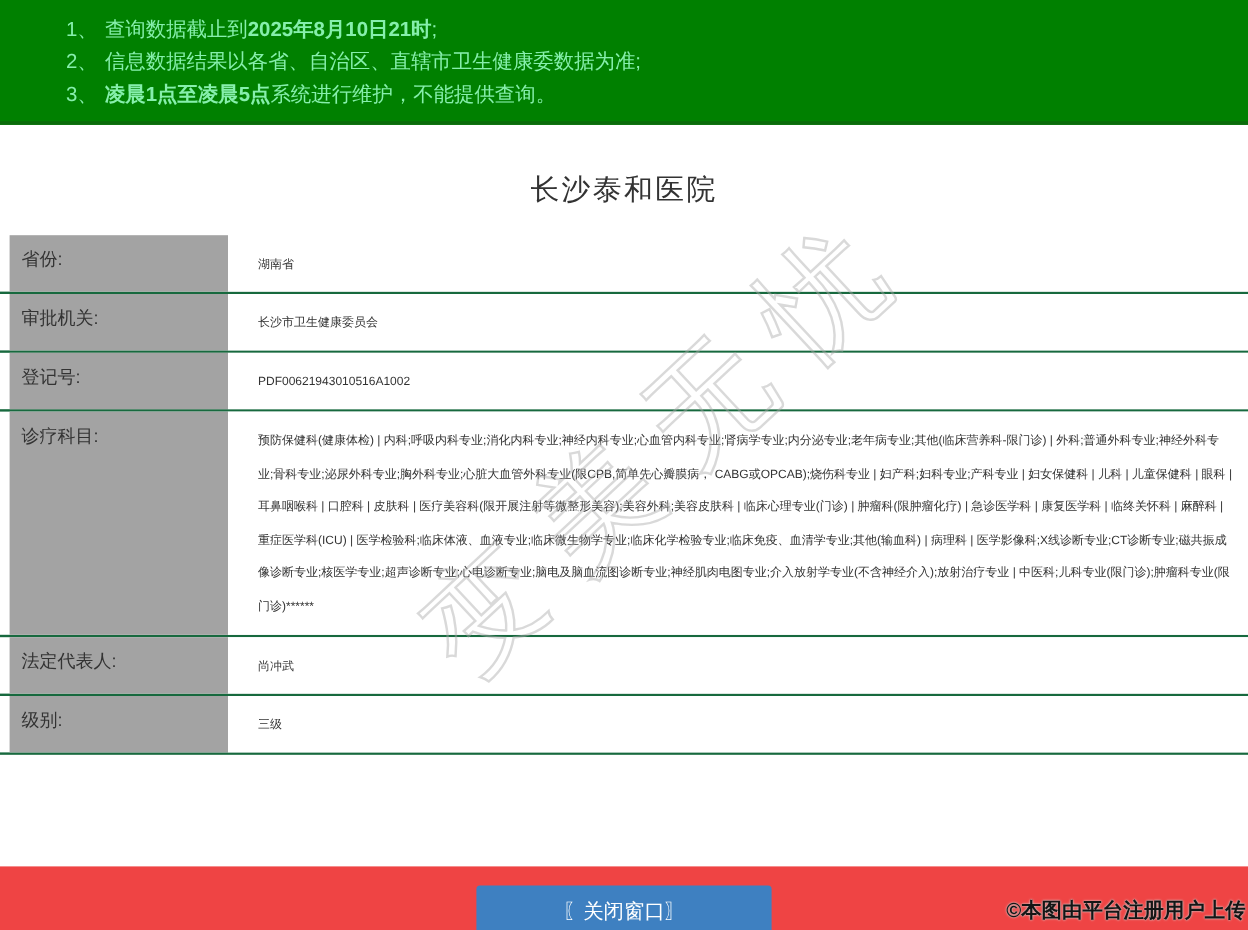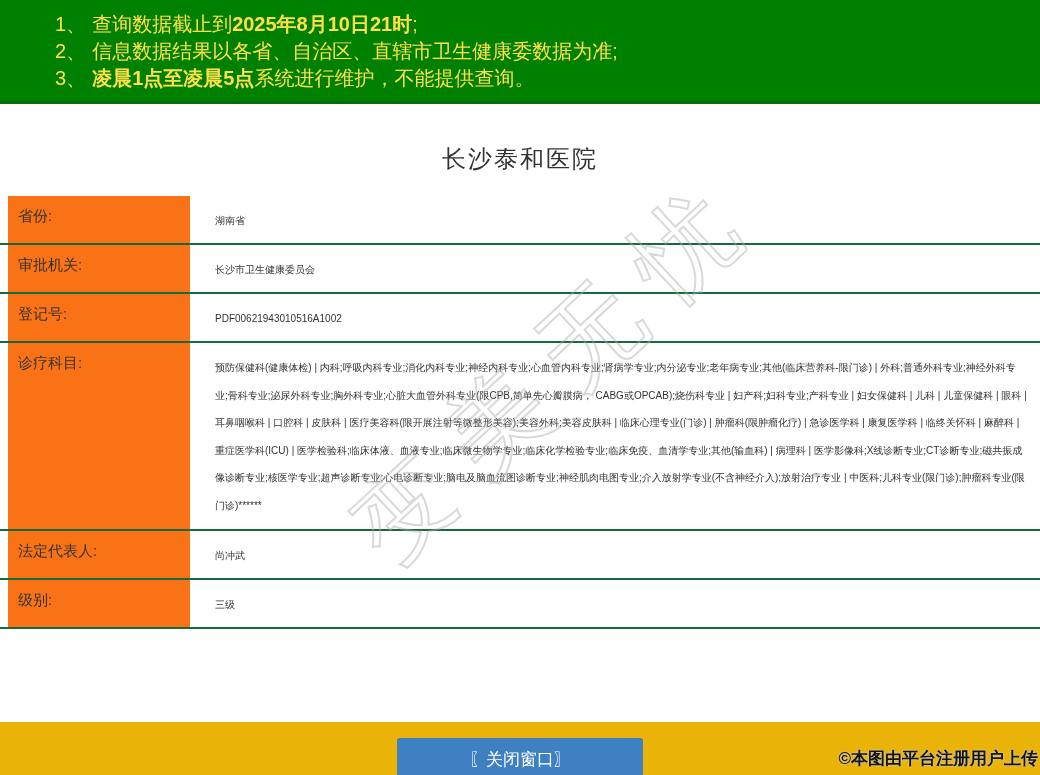--- a/index.html
+++ b/index.html
@@ -2,47 +2,47 @@
 <html><head>
 <meta charset="utf-8">
 <style>
   * { margin:0; padding:0; box-sizing:border-box; }
   html,body { width:1040px; height:775px; overflow:hidden; background:#fff;
     font-family:"Liberation Sans","DejaVu Sans",sans-serif; }
   .page { position:relative; width:1040px; height:775px; overflow:hidden; background:#fff; }
 
   
   .banner { background:#008000; border-bottom:3px solid #0a6b0a; padding:11px 20px 9px 55px; }
-  .notice-line { color:#fde047; font-size:20px; line-height:27px; white-space:nowrap; }
+  .notice-line { color:#86efac; font-size:17px; line-height:27px; white-space:nowrap; }
   .notice-line .num { margin-right:6px; }
   .notice-line b { font-weight:bold; }
 
   
   .title { text-align:center; font-size:24px; line-height:38px; color:#333;
     font-weight:400; padding:36px 0 18px 0; letter-spacing:2px; }
 
   
   .tbl { width:1040px; }
   .trow { display:flex; border-bottom:2px solid #17693e; align-items:stretch; }
   .trow.single { height:49px; }
-  .tlabel { width:182px; margin-left:8px; background:#f97316; color:#333;
+  .tlabel { width:182px; margin-left:8px; background:#a3a3a3; color:#333;
     font-size:15px; padding:11px 0 0 10px; flex-shrink:0; }
   .tvalue { flex:1; color:#333; font-size:10px; line-height:27.5px;
     padding:11px 12px 10px 25px; word-break:break-all; background:#fff; }
 
   
   .watermark { position:absolute; left:555px; top:370px; z-index:5;
     transform:translate(-50%,-50%) rotate(-43deg); white-space:nowrap;
     font-size:100px; letter-spacing:28px; font-weight:400;
     color:transparent; -webkit-text-stroke:2px rgba(170,170,170,0.45);
     pointer-events:none; }
 
   
   .footer { position:absolute; left:0; right:0; bottom:0; height:53px;
-    background:#eab308; z-index:10; }
+    background:#ef4444; z-index:10; }
   .close-btn { display:block; margin:16px auto 0 auto; width:246px; height:42px;
     background:#3e80c1; color:#fff; border:none; border-radius:3px;
     font-size:17px; font-family:inherit; cursor:pointer; text-align:center; }
   .stamp { position:absolute; right:2px; bottom:5px; font-size:17px;
     font-weight:bold; color:#151515;
     text-shadow:0 0 1px #bbb, 0 0 2px #ddd; }
 </style>
 </head>
 <body>
 

